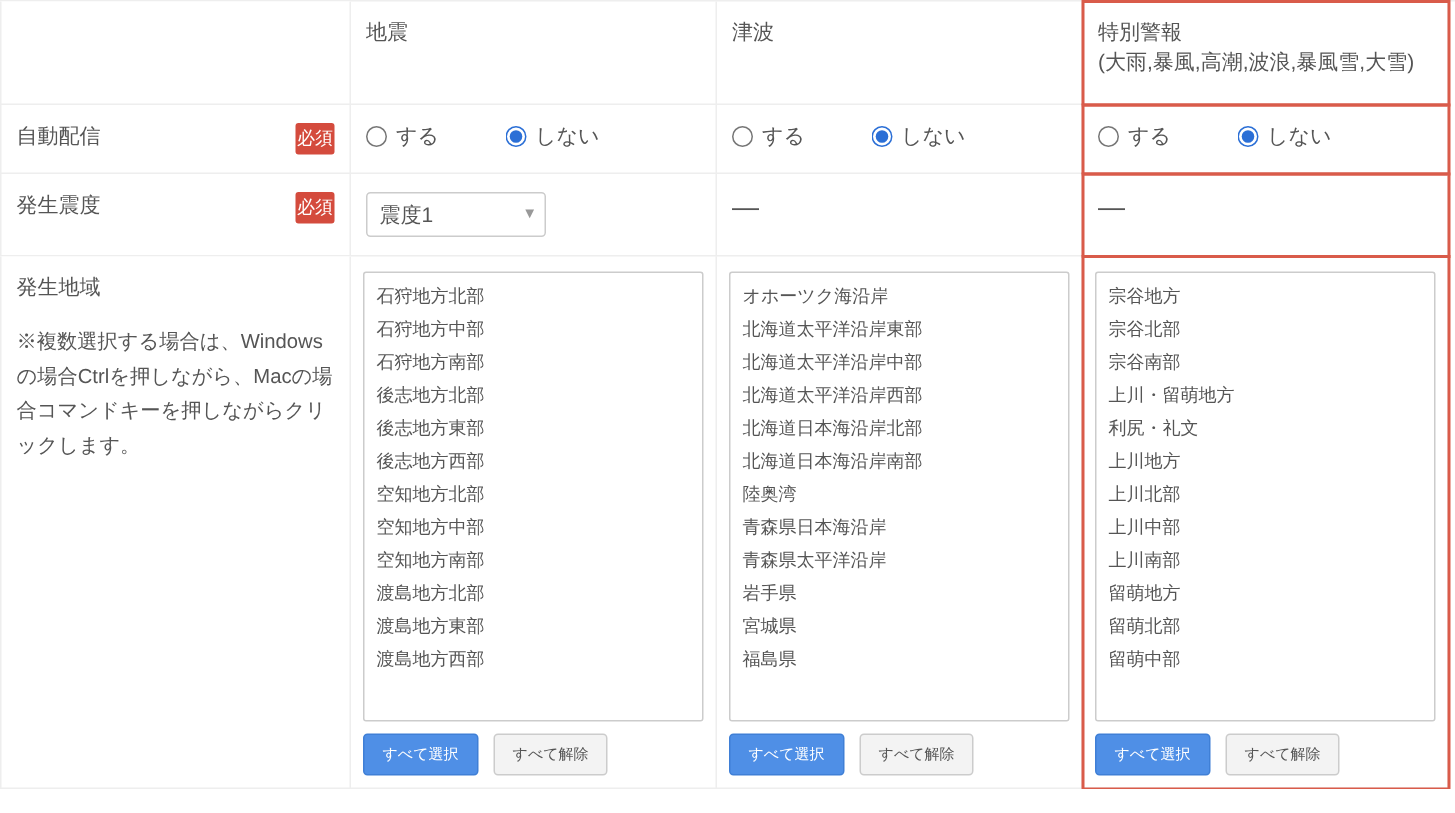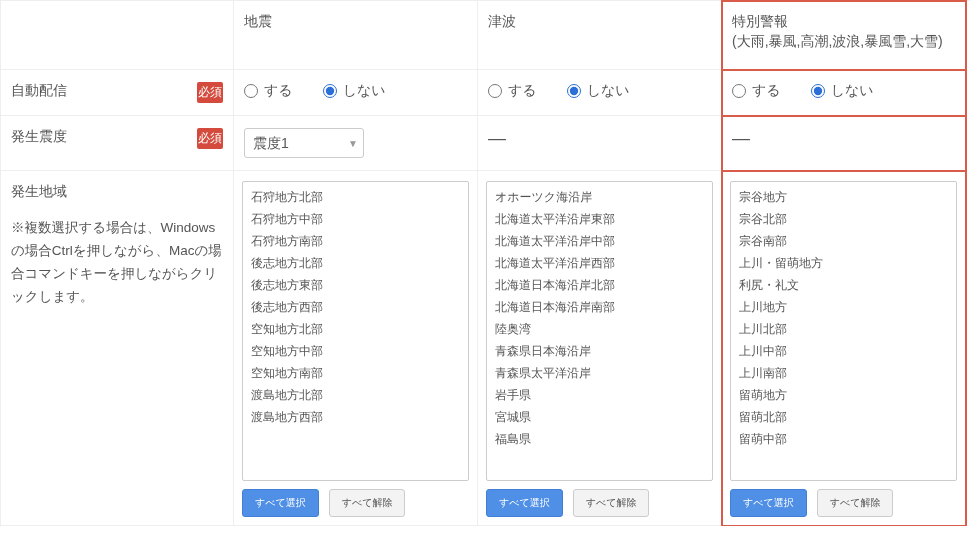--- a/index.html
+++ b/index.html
@@ -4,21 +4,21 @@
 <style>
 *{box-sizing:border-box;margin:0;padding:0}
 body{font-family:"Meiryo","MS PGothic","Hiragino Sans",sans-serif;font-size:14px;color:#555;background:#fff;width:970px}
 .grid{display:grid;grid-template-columns:234px 244px 244px 244px;border-top:1px solid #eee}
 .cell{border-bottom:1px solid #eee;border-right:1px solid #eee;padding:12px 10px}
 .cell.lab{border-left:1px solid #eee;background:#fff}
 .hdr{padding:12px 10px 18px}
 .hdr .line2{margin-top:2px}
 .row-label{display:flex;align-items:flex-start;justify-content:space-between;height:100%}
 .req{background:#d44b3d;color:#fff;font-size:12px;padding:2px 1px;border-radius:2px}
-.radios{display:flex;gap:30px;align-items:center}
+.radios{display:flex;gap:44px;align-items:center}
 .radios label{display:flex;align-items:center;gap:6px;cursor:pointer}
 input[type=radio]{accent-color:#2b6fd6;width:14px;height:14px}
 .selectwrap{position:relative;display:inline-block;width:120px}
 .selectwrap select{width:100%;height:30px;border:1px solid #ccc;border-radius:3px;padding:0 24px 0 8px;background:#fff;appearance:none;color:#555;font-size:14px}
 .selectwrap .chev{position:absolute;right:6px;top:50%;transform:translateY(-50%);pointer-events:none;color:#999;font-size:10px}
 .dash{font-size:18px;color:#555}
 .region-label{display:block}
 .region-note{margin-top:16px;font-size:13.5px;line-height:1.7;color:#555}
 .region-cell{padding:10px 8px 8px}
 .listbox{width:100%;height:300px;border:1px solid #ccc;border-radius:2px;overflow-y:scroll;background:#fff;padding:4px 0}
@@ -104,20 +104,21 @@
         <div class="opt">石狩地方北部</div>
         <div class="opt">石狩地方中部</div>
         <div class="opt">石狩地方南部</div>
         <div class="opt">後志地方北部</div>
         <div class="opt">後志地方東部</div>
         <div class="opt">後志地方西部</div>
         <div class="opt">空知地方北部</div>
         <div class="opt">空知地方中部</div>
         <div class="opt">空知地方南部</div>
         <div class="opt">渡島地方北部</div>
+        <div class="opt">渡島地方東部</div>
         <div class="opt">渡島地方西部</div>
       </div>
       <div class="btns">
         <button class="btn primary">すべて選択</button>
         <button class="btn secondary">すべて解除</button>
       </div>
     </div>
     <div class="cell region-cell">
       <div class="listbox">
         <div class="opt">オホーツク海沿岸</div>

